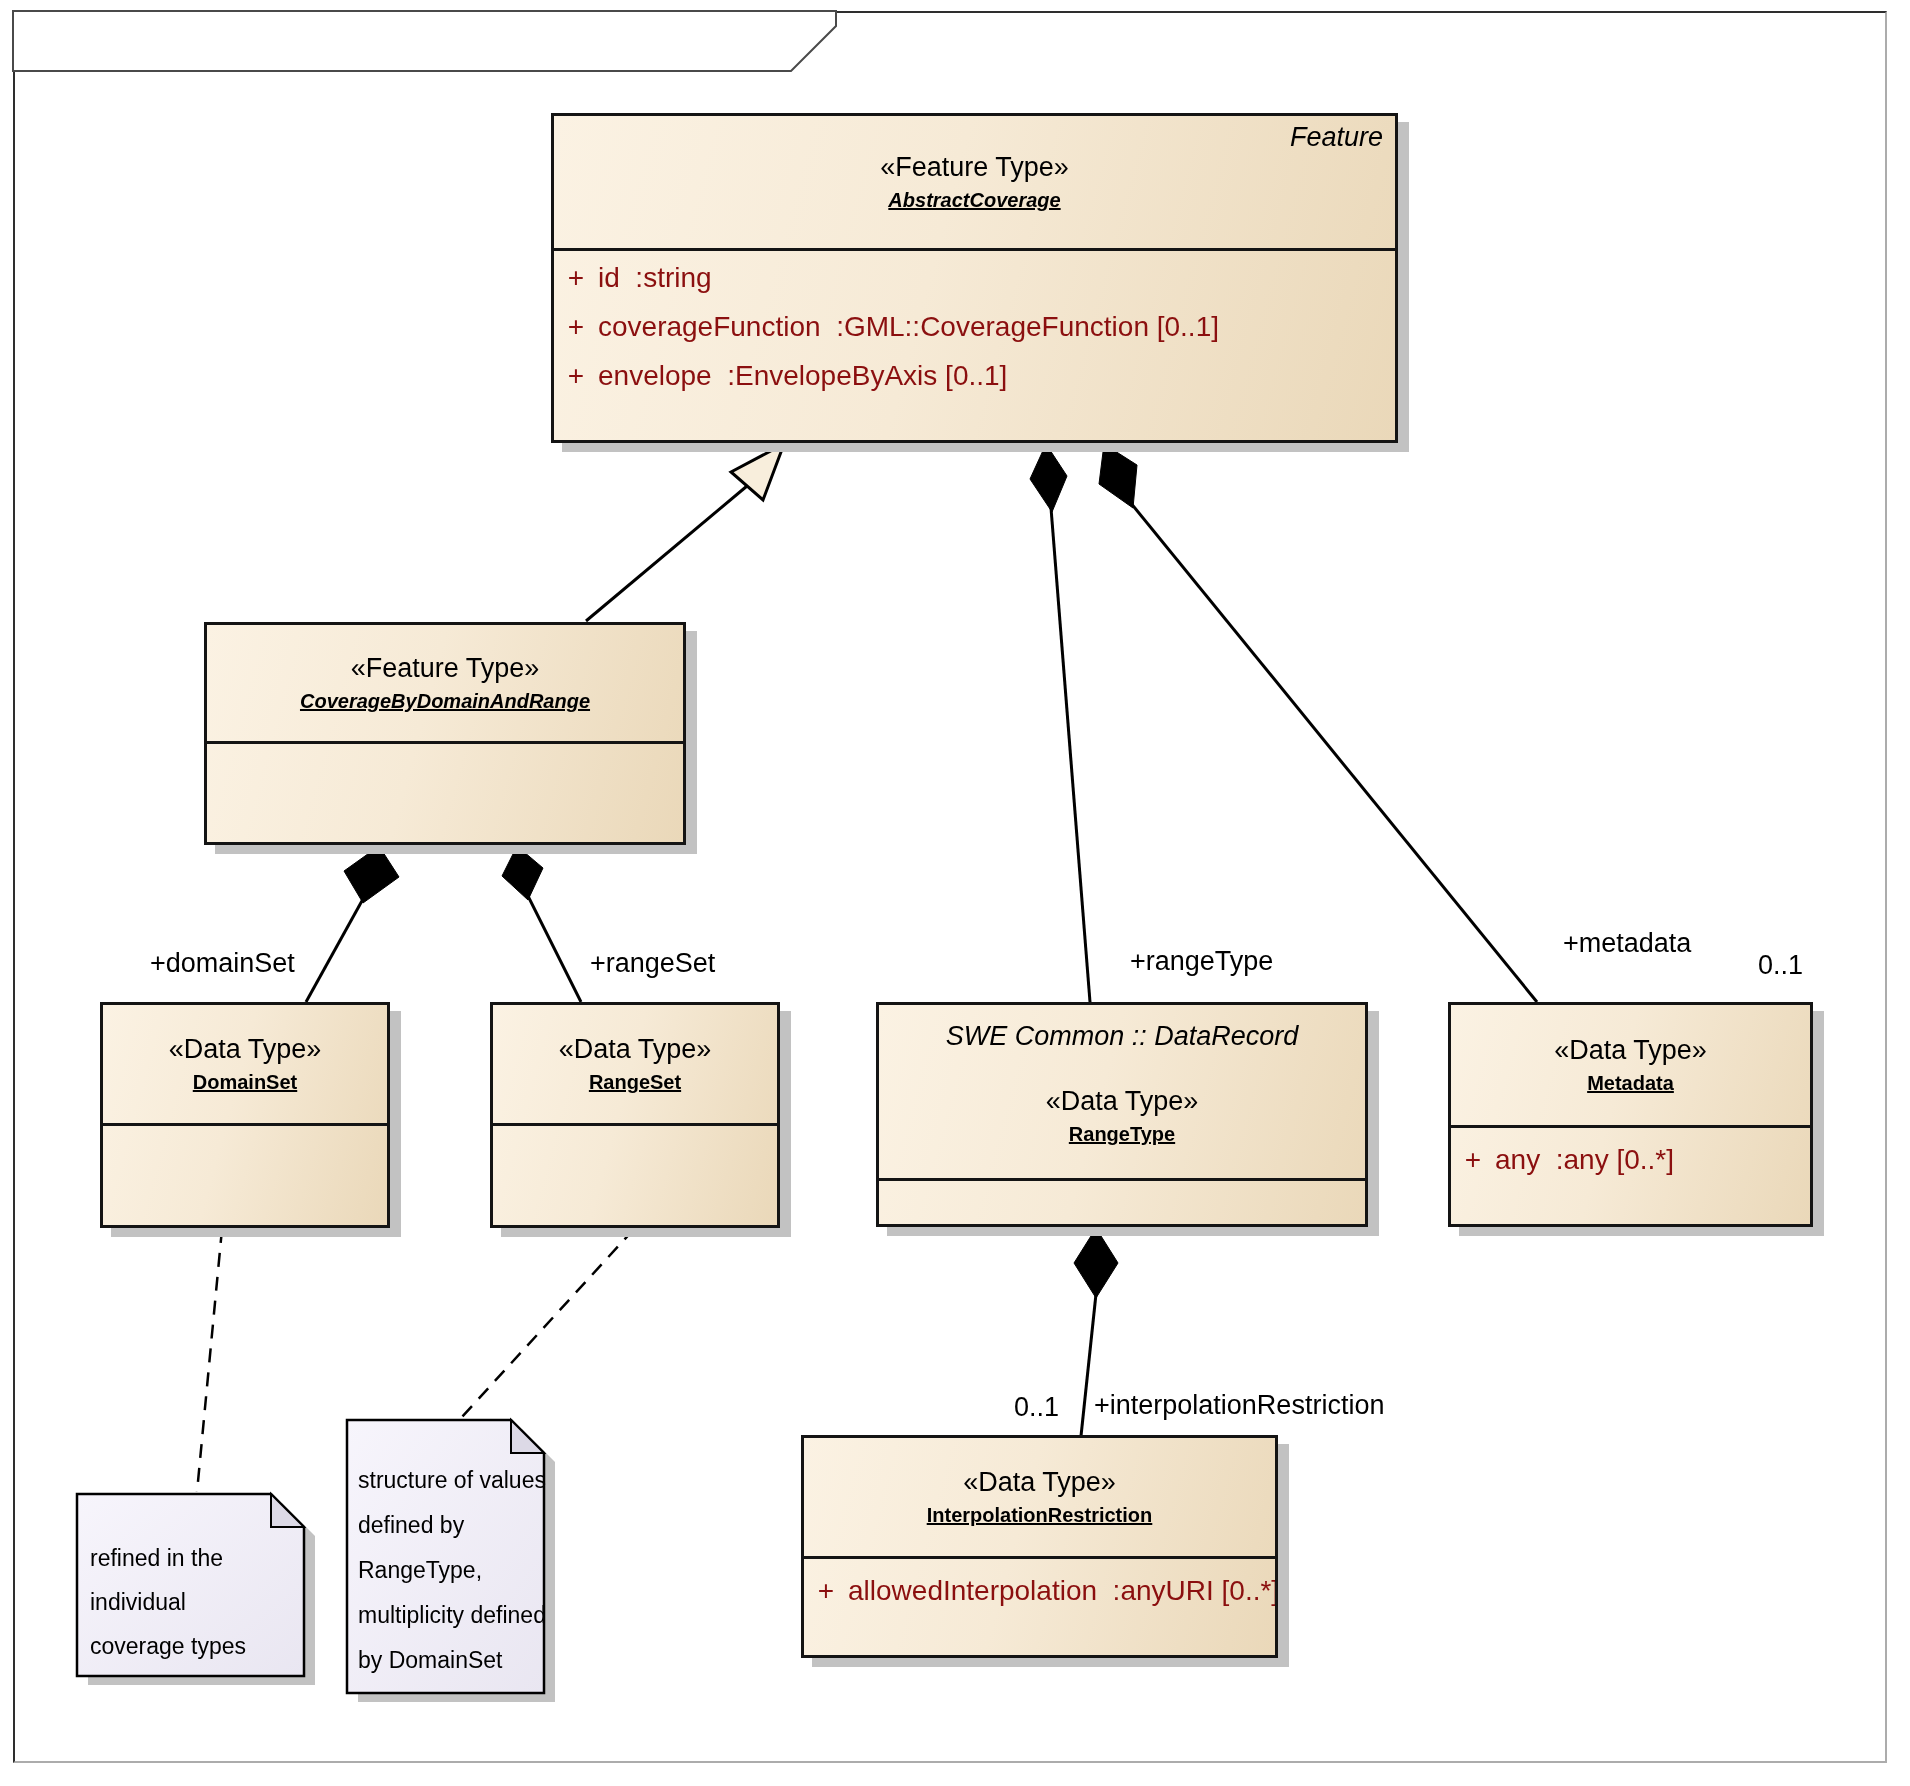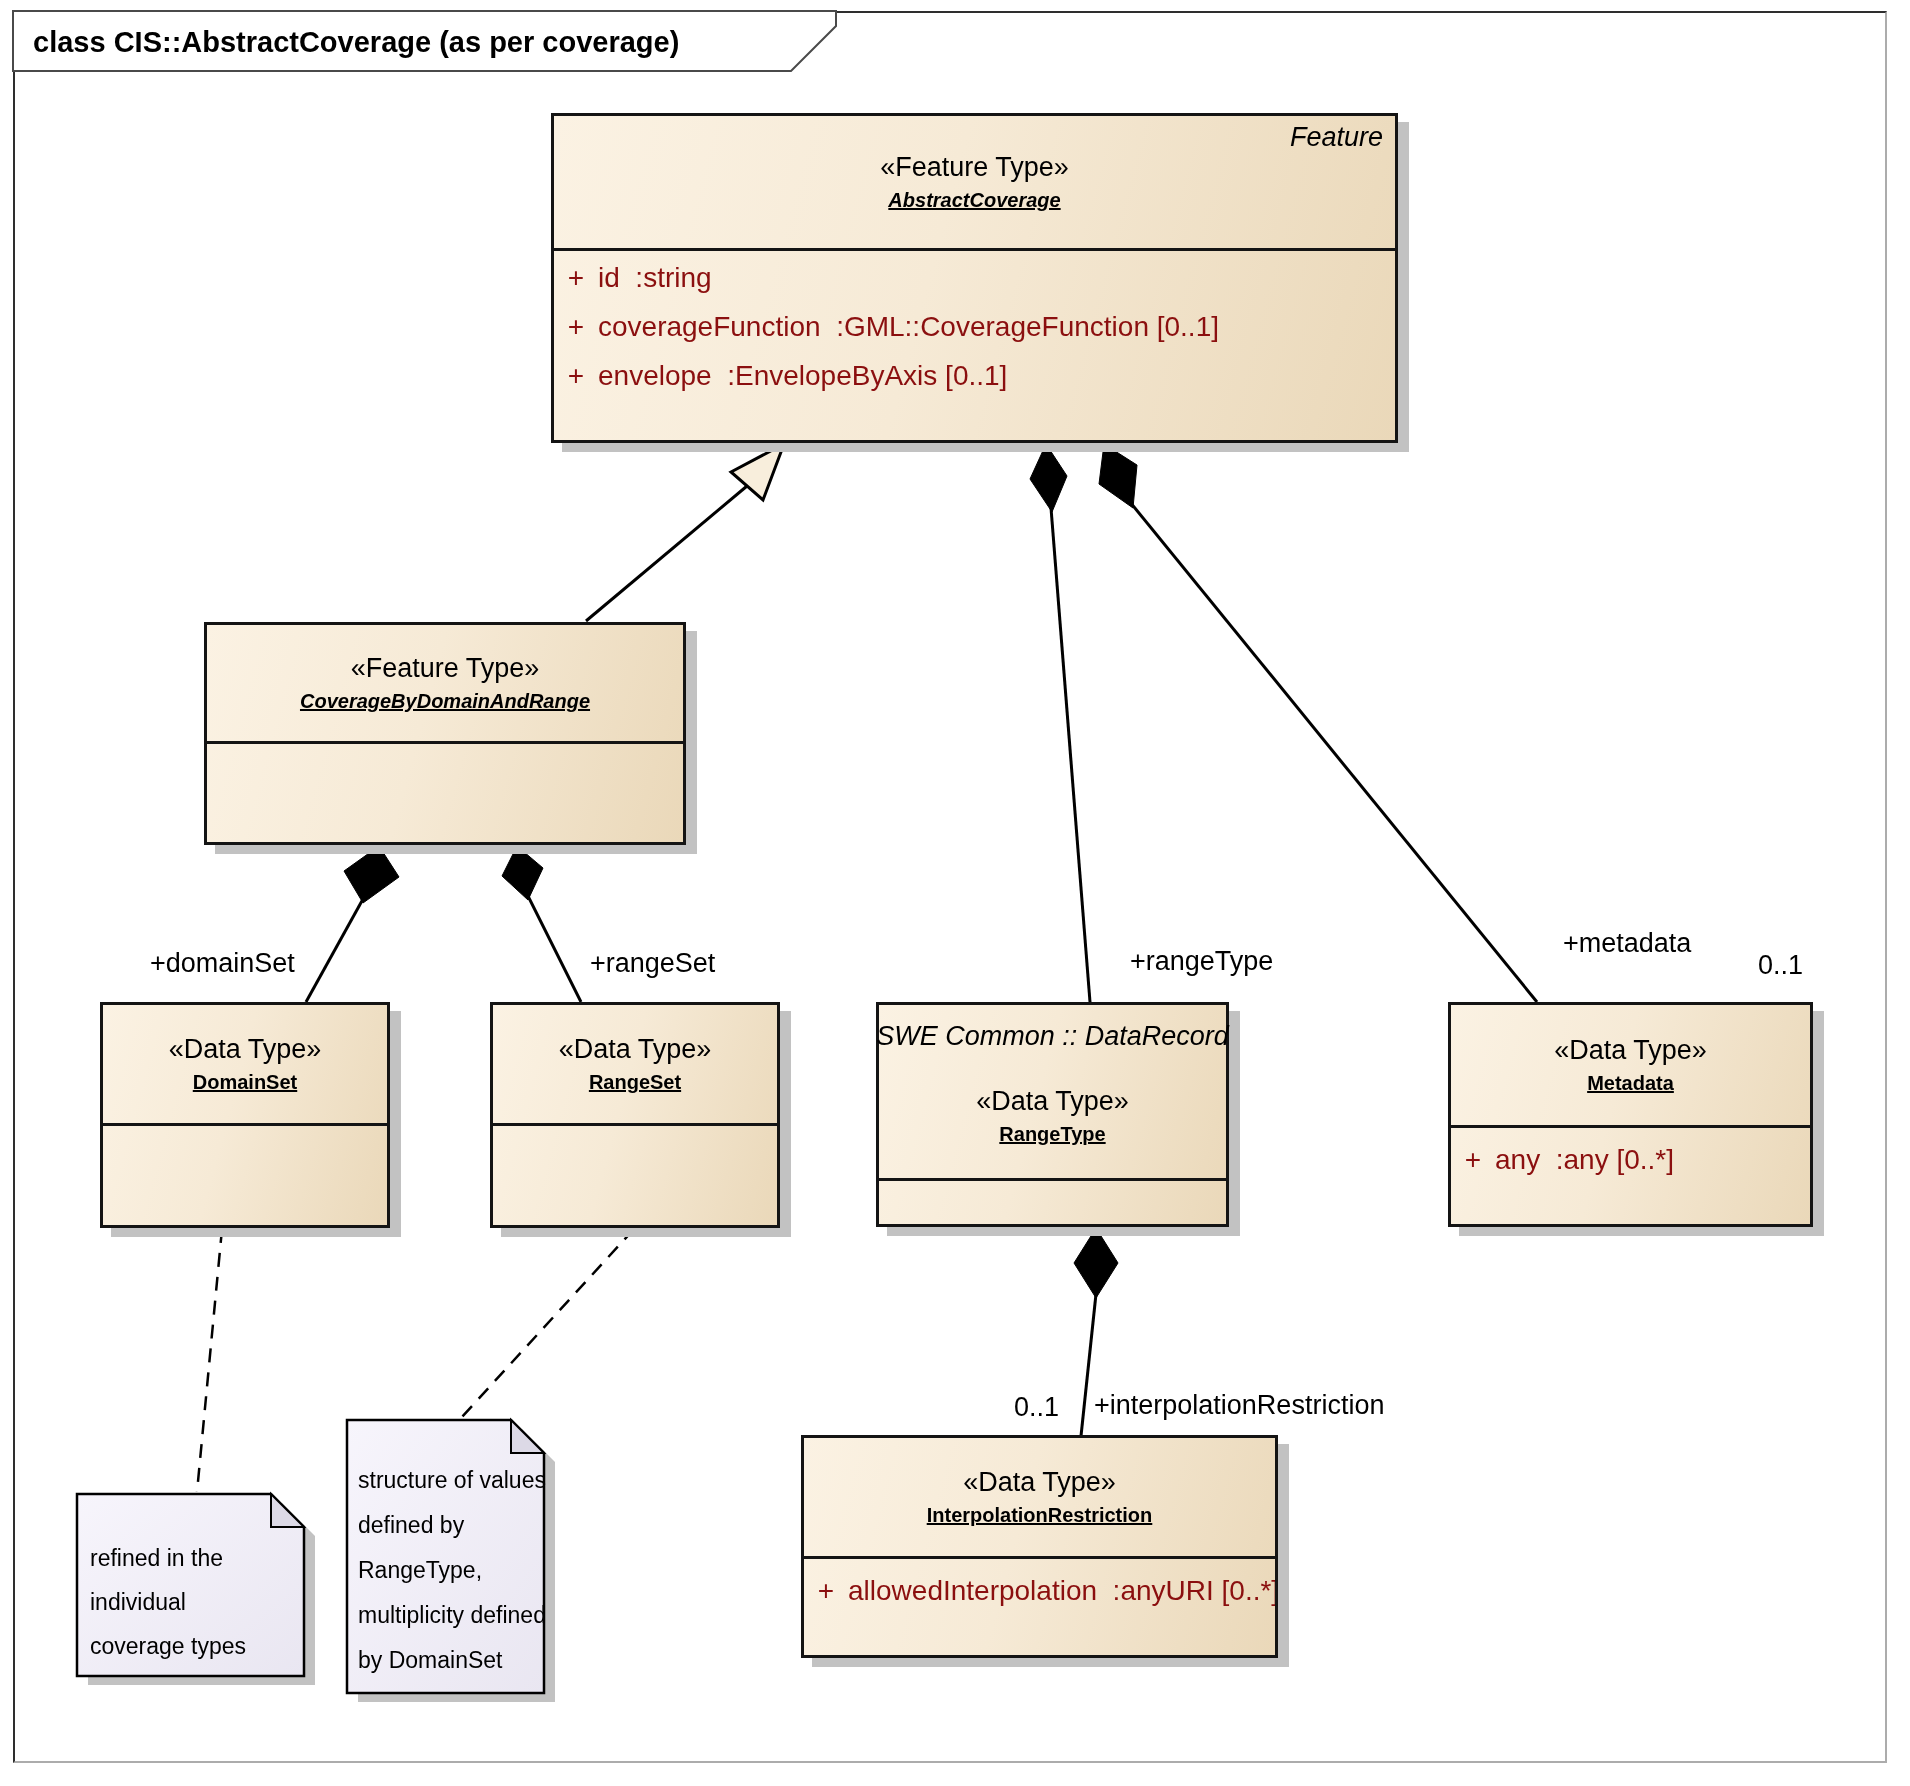--- a/index.html
+++ b/index.html
@@ -106,21 +106,20 @@
       <polygon points="271,1494 304,1527 271,1527" fill="#DCD9E6" stroke="#000" stroke-width="2"></polygon>
     </g>
 
     <g>
       <polygon points="358,1429 522,1429 555,1462 555,1702 358,1702" fill="#C2C2C2" stroke="none"></polygon>
       <polygon points="347,1420 511,1420 544,1453 544,1693 347,1693" fill="url(#noteGrad)" stroke="#000" stroke-width="2.5"></polygon>
       <polygon points="511,1420 544,1453 511,1453" fill="#DCD9E6" stroke="#000" stroke-width="2"></polygon>
     </g>
   </svg>
 
-  <div id="diagram-title">class CIS::AbstractCoverage (as per coverage)</div>
 
   <div class="uml-class abstract" style="left:551px;top:113px;width:847px;height:330px;">
     <div class="comp-name" style="height:132px;">
       <div class="pkg-corner">Feature</div>
       <div class="stereo">«Feature Type»</div>
       <div class="cls-name">AbstractCoverage</div>
     </div>
     <div class="comp-attrs">
       <div class="attr-row">
         <span class="attr-vis">+</span>
@@ -154,21 +153,21 @@
   </div>
 
   <div class="uml-class" style="left:490px;top:1002px;width:290px;height:226px;">
     <div class="comp-name" style="height:118px;">
       <div class="stereo">«Data Type»</div>
       <div class="cls-name">RangeSet</div>
     </div>
     <div class="comp-attrs"></div>
   </div>
 
-  <div class="uml-class" style="left:876px;top:1002px;width:353px;height:225px;text-align:right;">
+  <div class="uml-class" style="left:876px;top:1002px;width:492px;height:225px;text-align:right;">
     <div class="comp-name" style="height:173px;justify-content:flex-start;padding-top:16px;box-sizing:border-box;">
       <div class="pkg-inline">SWE Common :: DataRecord</div>
       <div class="stereo">«Data Type»</div>
       <div class="cls-name">RangeType</div>
     </div>
     <div class="comp-attrs"></div>
   </div>
 
   <div class="uml-class" style="left:1448px;top:1002px;width:365px;height:225px;">
     <div class="comp-name" style="height:120px;">

